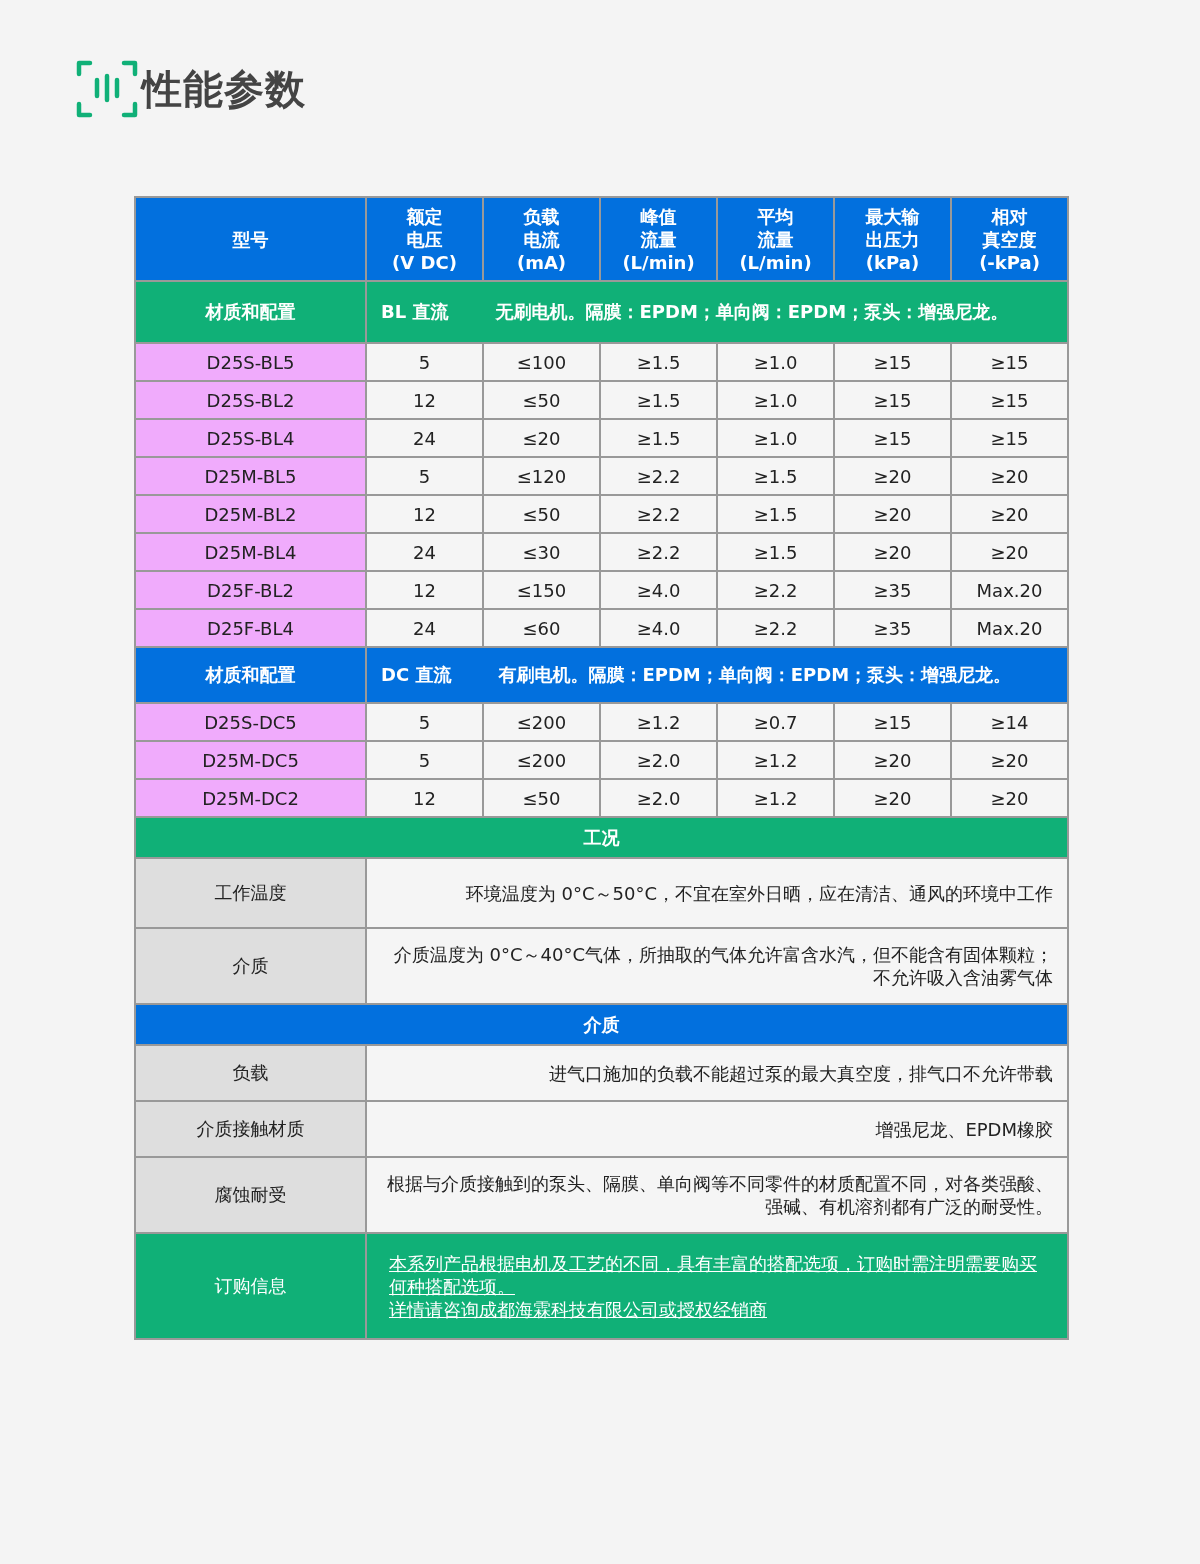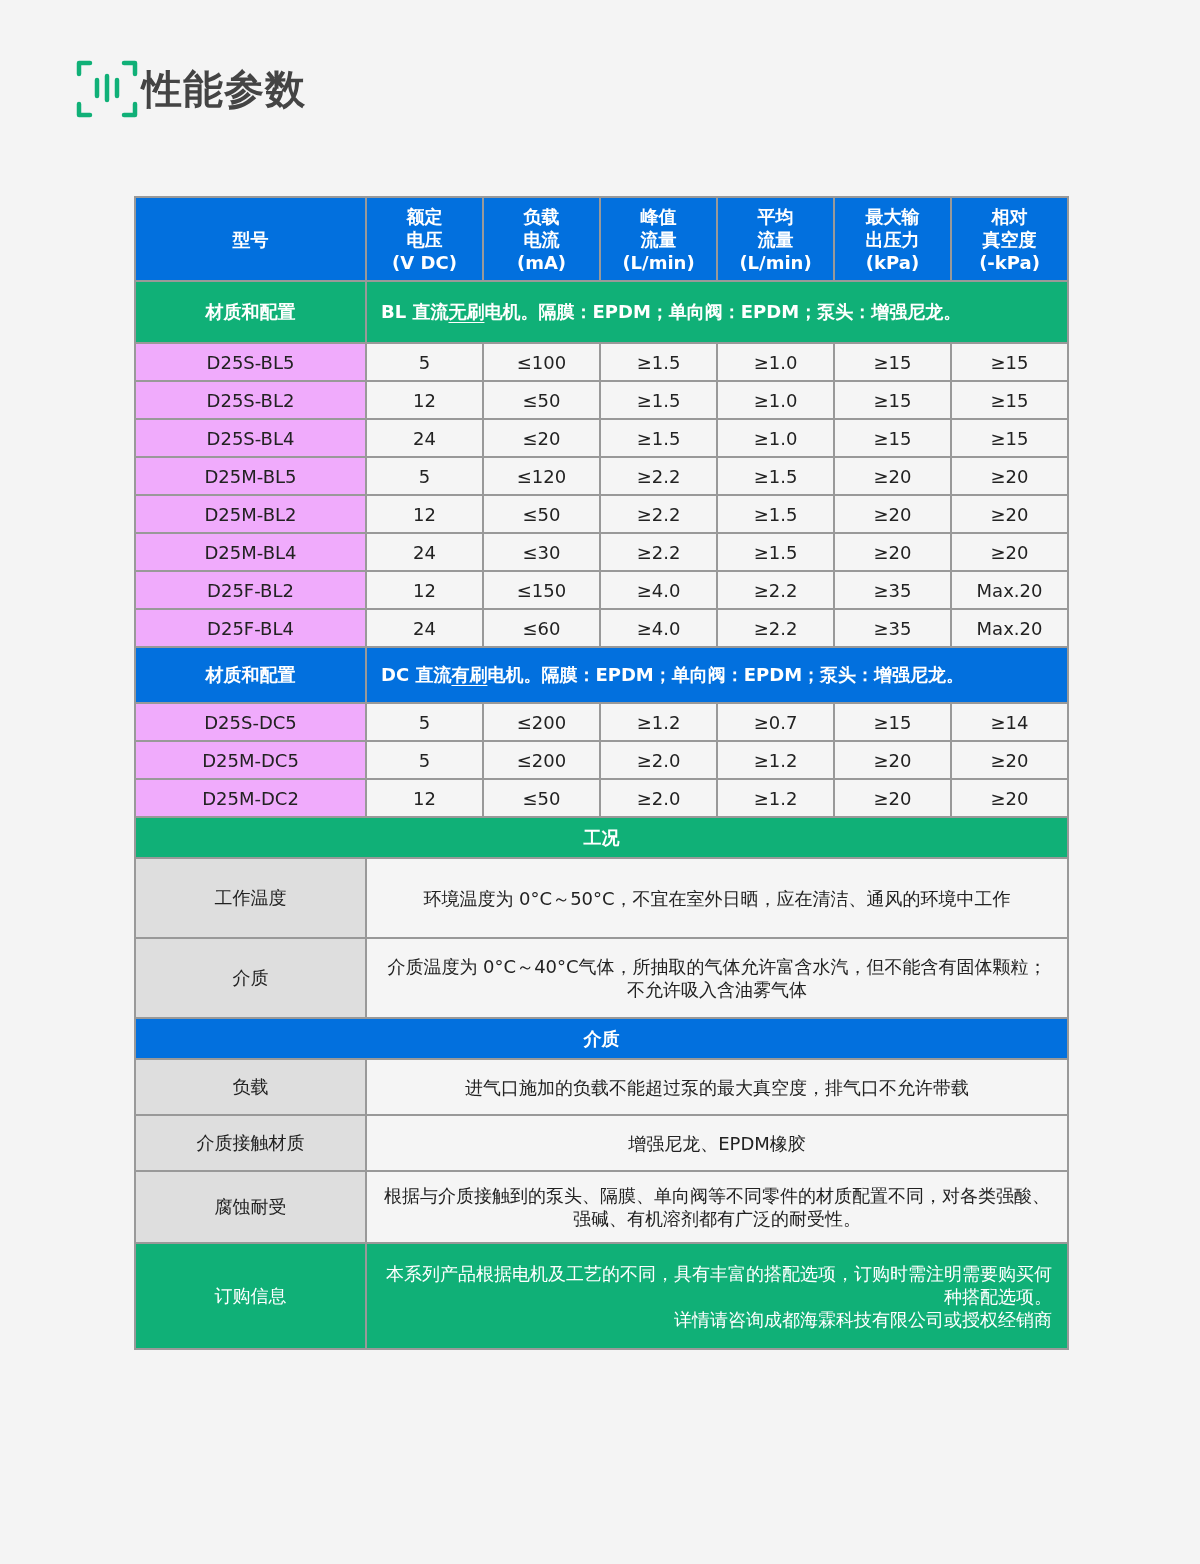--- a/index.html
+++ b/index.html
@@ -15,38 +15,38 @@
   table.spec td { border: 2px solid #999; text-align: center; vertical-align: middle; font-size: 18px; }
   col.c0 { width: 231px; }
   col.cn { width: 117px; }
 
   .hdr td { background: #0270de; color: #fff; font-weight: bold; font-size: 18px; line-height: 23px; height: 84px; }
   .sec-green td { background: #10b077; color: #fff; font-weight: bold; }
   .sec-blue td { background: #0270de; color: #fff; font-weight: bold; }
   .sec-row td { height: 62px; }
   .sec-row-blue td { height: 56px; }
   .sec-row td.desc, .sec-row-blue td.desc { text-align: left; padding-left: 14px; }
-  .u { text-decoration: underline; text-underline-offset: 4px; text-decoration-thickness: 1px; }
+  .u { text-underline-offset: 4px; text-decoration-thickness: 1px; margin-left: 47px; }
 
   .data td { height: 38px; background: #f5f5f5; color: #222; }
   .data td.model { background: #f0abfc; }
 
   .band td { height: 41px; font-weight: bold; color: #fff; }
   .band.green td { background: #10b077; }
   .band.blue td { background: #0270de; }
 
   .info td { background: #f5f5f5; color: #222; }
   .info td.label { background: #dedede; }
-  .info td.text { text-align: center; padding: 8px 14px; line-height: 23px; }
-  .info.h62 td { height: 80px; }
+  .info td.text { text-align: right; padding: 14px 14px; line-height: 23px; }
+  .info.h62 td { height: 70px; }
   .info.h56 td { height: 56px; }
   .info.h72 td { height: 72px; }
 
   .order td { background: #10b077; color: #fff; height: 106px; }
-  .order td.text { text-align: right; padding: 0 15px; line-height: 23px; }
+  .order td.text { text-align: left; padding: 0 22px; line-height: 23px; text-decoration: underline; }
 </style>
 </head>
 <body>
 
 <div class="page-header">
   <div class="logo">
     <svg viewBox="0 0 62 62">
       <g fill="none" stroke="#10b077" stroke-width="4.5" stroke-linecap="round" stroke-linejoin="round">
         <path d="M3 16 V5 H14"></path>
         <path d="M48 5 H59 V16"></path>

